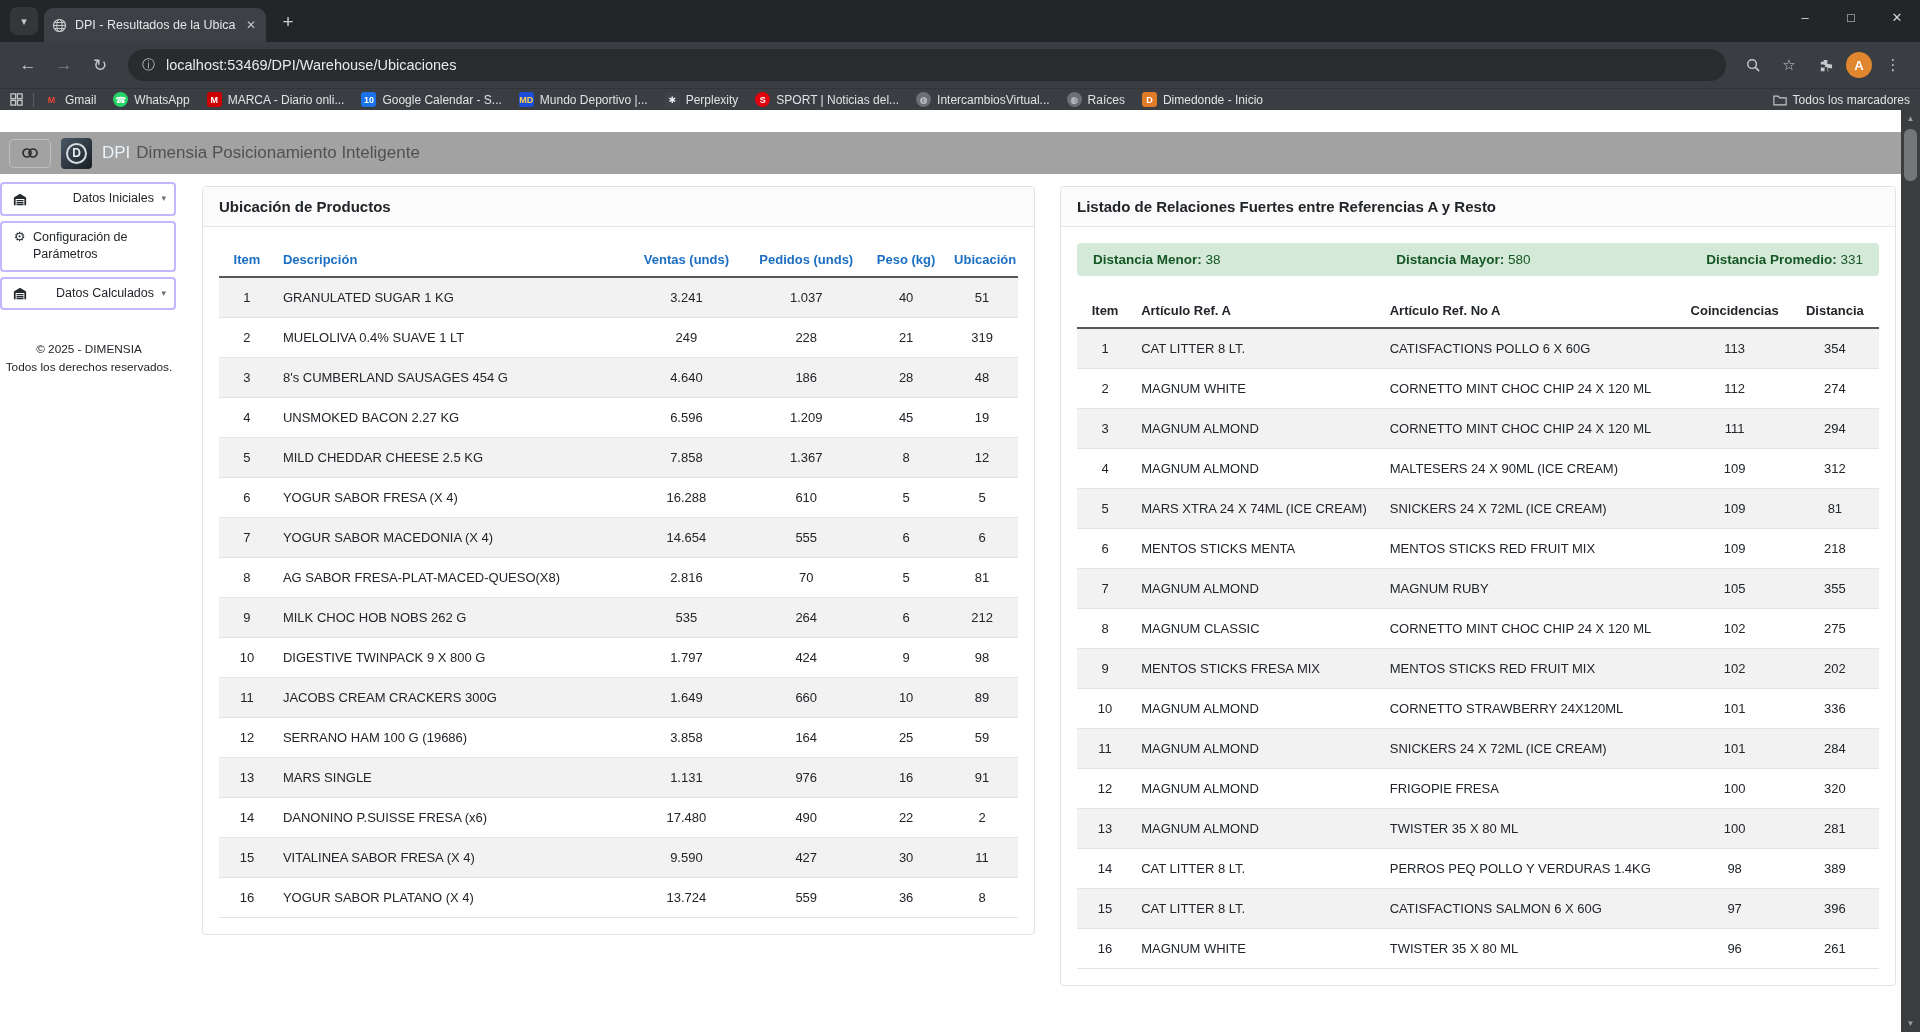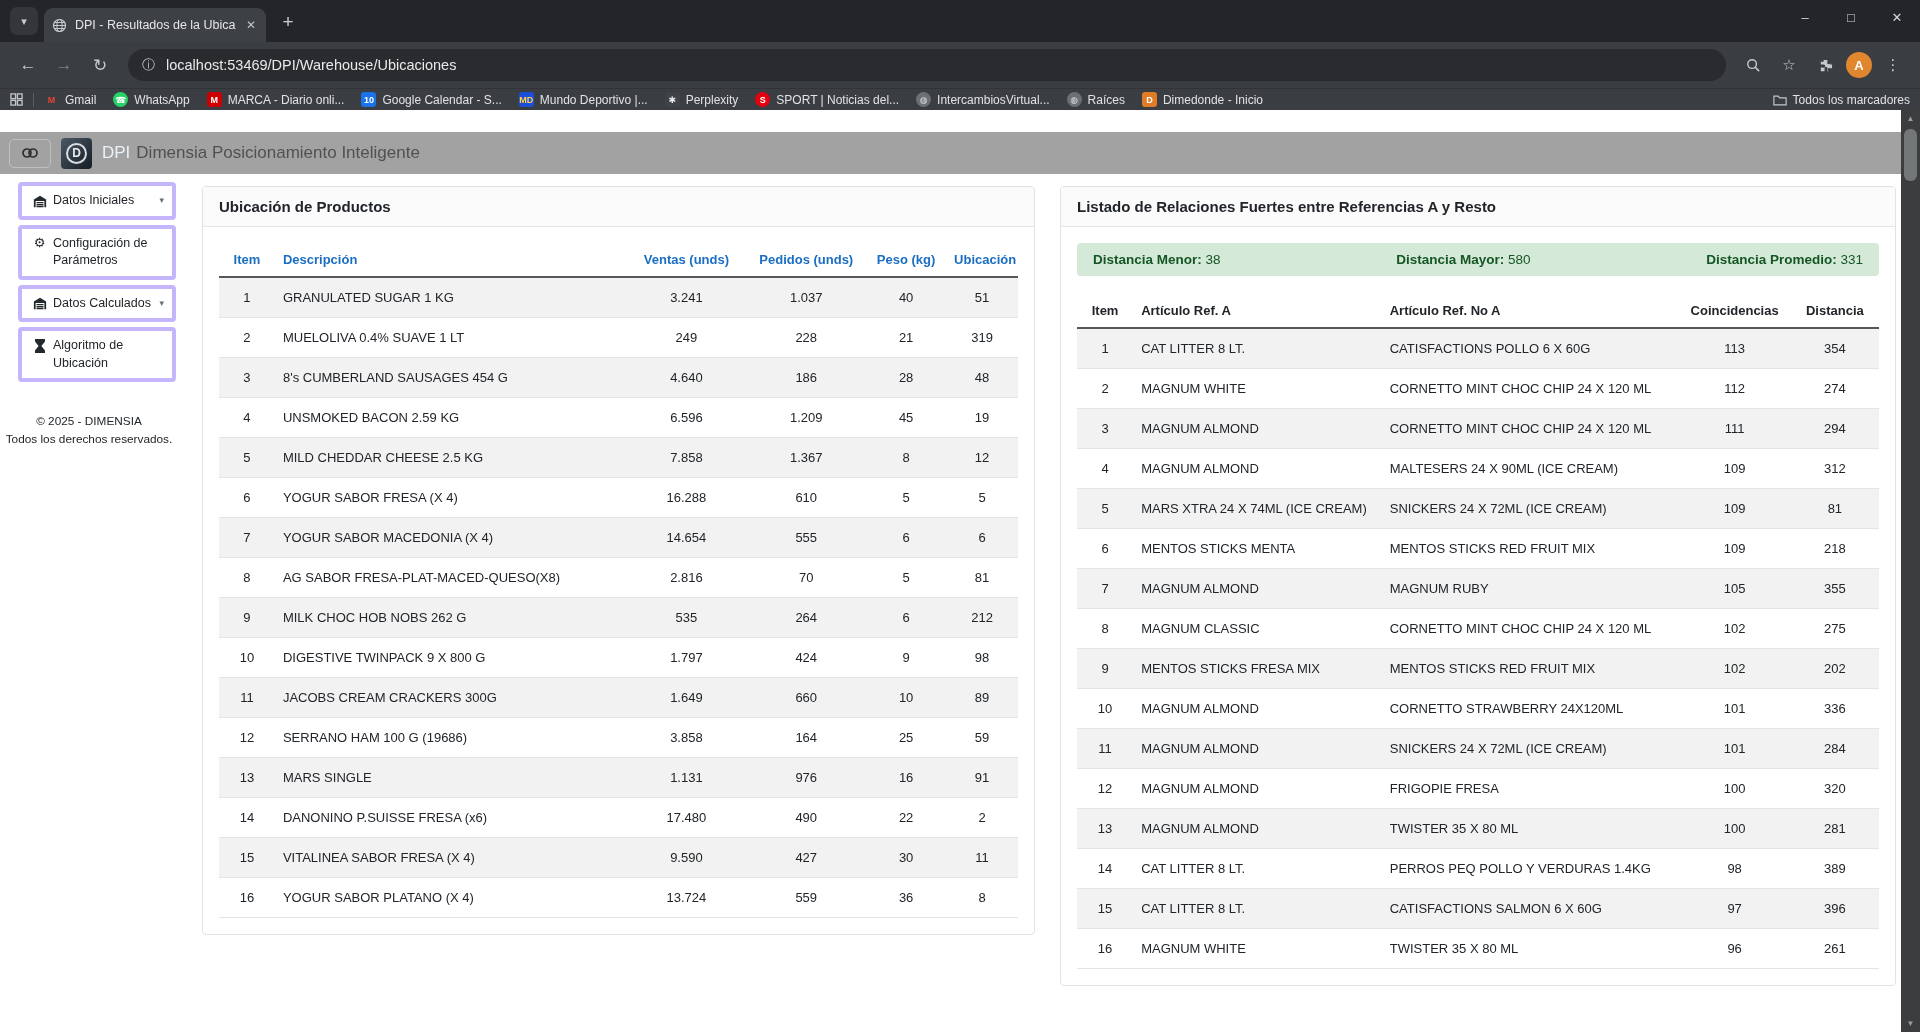--- a/index.html
+++ b/index.html
@@ -52,23 +52,23 @@
   .logo { width:31px; height:31px; border-radius:4px; background:linear-gradient(135deg,#4a5866,#161d24);
     display:flex; align-items:center; justify-content:center; }
   .logo-ring { width:21px; height:21px; border-radius:50%; border:2px solid #d9dde1; color:#e8ecef;
     font-size:12px; font-weight:700; display:flex; align-items:center; justify-content:center; }
   .brand { font-size:17px; }
   .brand .short { color:#e9f2fa; margin-right:6px; }
   .brand .rest { color:#515151; }
 
   .content-row { display:flex; height:858px; }
   .sidebar { width:178px; flex-shrink:0; padding-top:8px; }
-  .nav-item { margin:0 2px 5px 18px; border:4px solid #c4b5fd; border-radius:4px; background:#fff;
+  .nav-item { margin:0 2px 5px 0; border:2px solid #c4b5fd; border-radius:4px; background:#fff;
     padding:6px 20px 6px 10px; font-size:12.5px; color:#212529; line-height:1.4;
-    display:flex; gap:6px; position:relative; align-items:flex-start; }
+    display:flex; gap:6px; position:relative; align-items:flex-start;justify-content:space-between; }
   .nav-item.active { font-weight:700; }
   .nav-icon { width:15px; height:15px; flex-shrink:0; display:flex; align-items:center;
     justify-content:center; margin-top:1px; color:#24292e; }
   .nav-caret { position:absolute; right:8px; top:8px; font-size:9px; color:#6b6f73; }
   .side-footer { margin-top:30px; text-align:center; font-size:11.8px; color:#212529; line-height:1.55; }
 
   .main { flex:1; min-width:0; padding:12px 24px 0 24px; }
   .page-title { font-size:26px; font-weight:600; color:#1c1c1c; margin-bottom:20px; }
   .cards { display:flex; gap:25px; align-items:flex-start; }
   .card { background:#fff; border:1px solid #dfe3e7; border-radius:4px; overflow:hidden; }
@@ -251,28 +251,20 @@
           <div class="nav-item">
             <span class="nav-icon">
               <svg width="14" height="14" viewBox="0 0 16 16">
                 <path d="M1 6.2 8 2l7 4.2V15h-2V8H3v7H1z" fill="#24292e"></path>
                 <path d="M4 9.2h8v1.5H4zM4 11.5h8V13H4zM4 13.8h8V15H4z" fill="#24292e"></path>
               </svg>
             </span>
             <span>Datos Calculados</span>
             <span class="nav-caret">▾</span>
           </div>
-          <div class="nav-item">
-            <span class="nav-icon">
-              <svg width="12" height="14" viewBox="0 0 12 14">
-                <path d="M1 0h10v2.4L7.4 7 11 11.6V14H1v-2.4L4.6 7 1 2.4z" fill="#24292e"></path>
-              </svg>
-            </span>
-            <span>Algoritmo de Ubicación</span>
-          </div>
         </div>
       <div class="side-footer">
         <div>© 2025 - DIMENSIA</div>
         <div>Todos los derechos reservados.</div>
       </div>
     </div>
 
     <div class="main">
       <div class="cards">
 
@@ -318,21 +310,21 @@
                   <tr>
                     <td class="al-c">3</td>
                     <td class="al-l">8's CUMBERLAND SAUSAGES 454 G</td>
                     <td class="al-c">4.640</td>
                     <td class="al-c">186</td>
                     <td class="al-c">28</td>
                     <td class="al-c">48</td>
                   </tr>
                   <tr>
                     <td class="al-c">4</td>
-                    <td class="al-l">UNSMOKED BACON 2.59 KG</td>
+                    <td class="al-l">UNSMOKED BACON 2.27 KG</td>
                     <td class="al-c">6.596</td>
                     <td class="al-c">1.209</td>
                     <td class="al-c">45</td>
                     <td class="al-c">19</td>
                   </tr>
                   <tr>
                     <td class="al-c">5</td>
                     <td class="al-l">MILD CHEDDAR CHEESE 2.5 KG</td>
                     <td class="al-c">7.858</td>
                     <td class="al-c">1.367</td>

